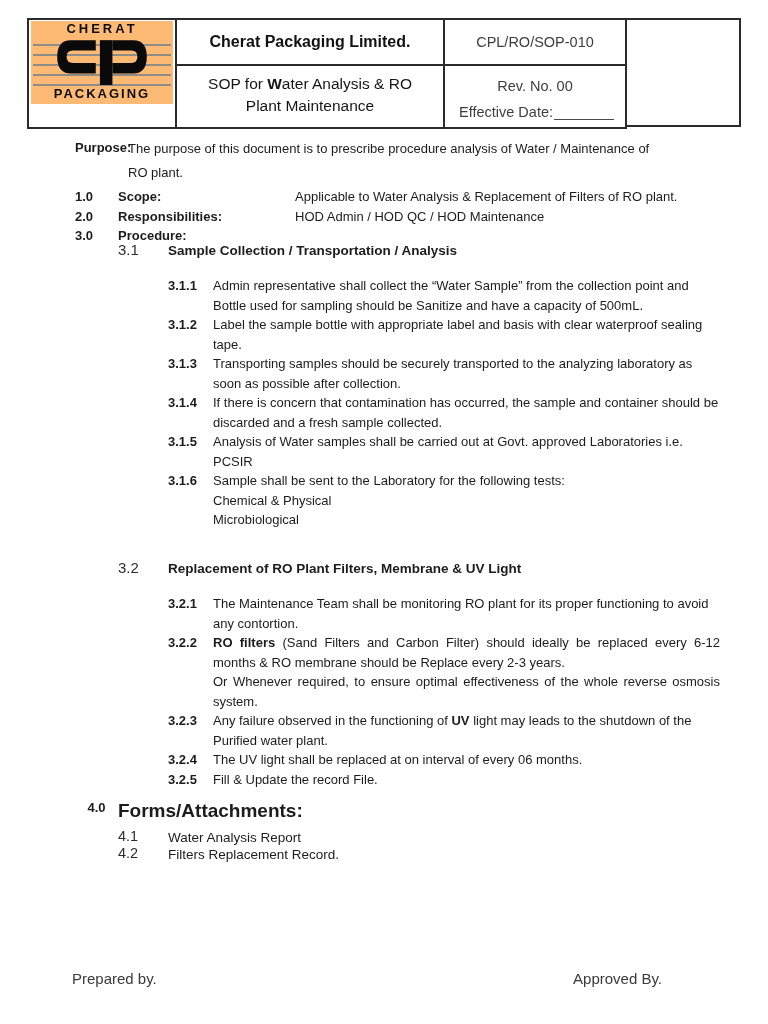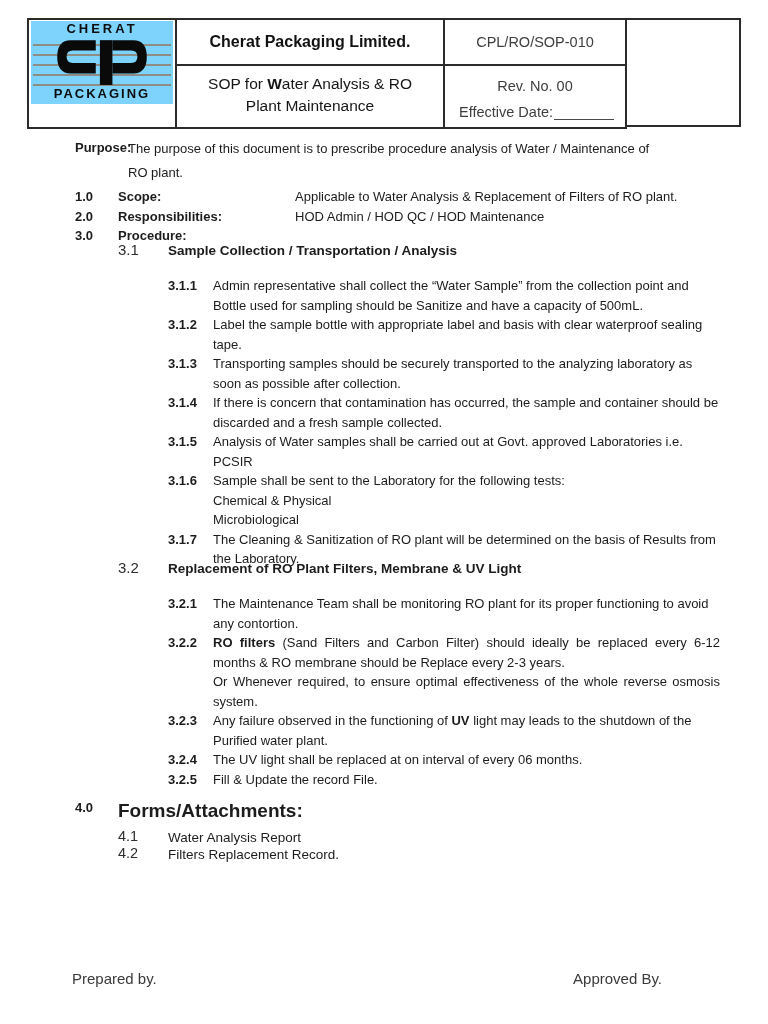--- a/index.html
+++ b/index.html
@@ -26,21 +26,21 @@
     text-align:center; font-size:15.5px; line-height:22px; padding:7px 16px 0 16px; color:#161616; }
   .c-rev { grid-column:3; grid-row:2; border-top:2px solid #2b2b2b; position:relative;
     font-size:14.5px; color:#3e3e3e; }
   .rev-line { text-align:center; padding-top:12px; }
   .eff-line { position:absolute; left:14px; bottom:7px; display:flex; align-items:flex-end; }
   .blank-line { display:inline-block; width:60px; border-bottom:1.5px solid #4a4a4a; height:13px; margin-left:1px; }
   .hdr-emptybox { position:absolute; left:598px; top:0; width:116px; height:109px;
     border:2px solid #2b2b2b; box-sizing:border-box; background:#fff; }
 
   
-  .logo-box { width:142px; margin:0 auto; background:#7dd3fc; padding-bottom:2px; }
+  .logo-box { width:142px; margin:0 auto; background:#fdba74; padding-bottom:2px; }
   .logo-top { text-align:center; font-size:13px; font-weight:bold; letter-spacing:3px;
     color:#0d0d0d; line-height:15px; }
   .logo-mid { height:50px; margin:0 2px;
     background:repeating-linear-gradient(to bottom, transparent 0 8px, #8f8c86 8px 10px);
     display:flex; align-items:flex-start; justify-content:center; }
   .logo-bottom { text-align:center; font-size:13px; font-weight:bold; letter-spacing:2px;
     color:#0d0d0d; line-height:16px; }
 
   
   .abs { position:absolute; }
@@ -64,21 +64,21 @@
   .i-num { width:45px; flex-shrink:0; font-weight:bold; line-height:19.5px; }
   .i-text { width:507px; line-height:19.5px; }
   .just { text-align:justify; }
   .b { font-weight:bold; }
 
   .h31 { top:241px; }
   .items31 { top:276px; }
   .h32 { top:559px; }
   .items32 { top:594px; }
 
-  .h40 { top:800px; left:75px; display:flex; font-size:13px; }
+  .h40 { top:800px; left:75px; display:flex; font-size:13px;text-align:center; }
   .h40 .x-num { font-weight:bold; }
   .h40-title { font-weight:bold; font-size:19px; }
 
   .items40 { top:829px; left:118px; }
   .f-row { display:flex; line-height:15.5px; }
   .f-num { width:50px; flex-shrink:0; font-size:14.5px; color:#2e2e2e; }
   .f-text { font-weight:normal; font-size:13.5px; padding-top:1px; }
 
   .footer { top:970px; left:72px; right:106px; display:flex; justify-content:space-between;
     font-size:15px; color:#3a3a3a; }
@@ -175,24 +175,20 @@
       </div>
     </div>
     <div class="item">
       <div class="i-num">3.1.6</div>
       <div class="i-text">
         <div>Sample shall be sent to the Laboratory for the following tests:</div>
         <div>Chemical &amp; Physical</div>
         <div>Microbiological</div>
       </div>
     </div>
-    <div class="item">
-      <div class="i-num">3.1.7</div>
-      <div class="i-text">The Cleaning &amp; Sanitization of RO plant will be determined on the basis of Results from the Laboratory.</div>
-    </div>
   </div>
 
   <div class="abs sec-head h32">
     <div class="s-num">3.2</div>
     <div class="s-title">Replacement of RO Plant Filters, Membrane &amp; UV Light</div>
   </div>
 
   <div class="abs items items32">
     <div class="item">
       <div class="i-num">3.2.1</div>

